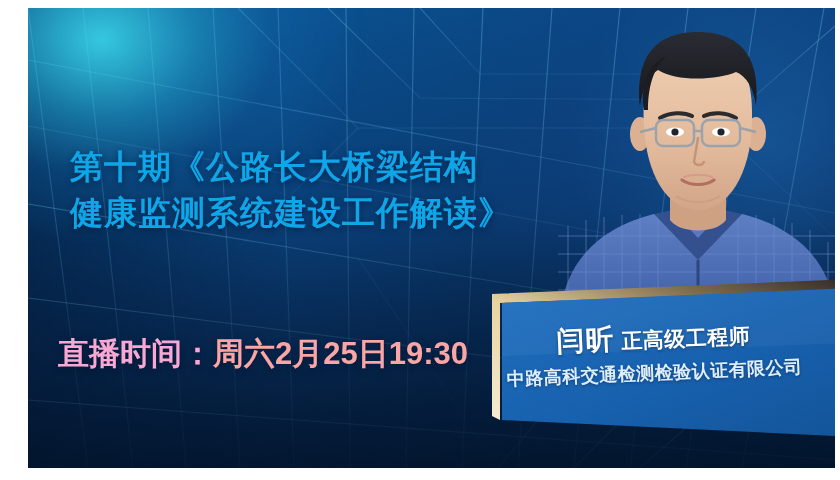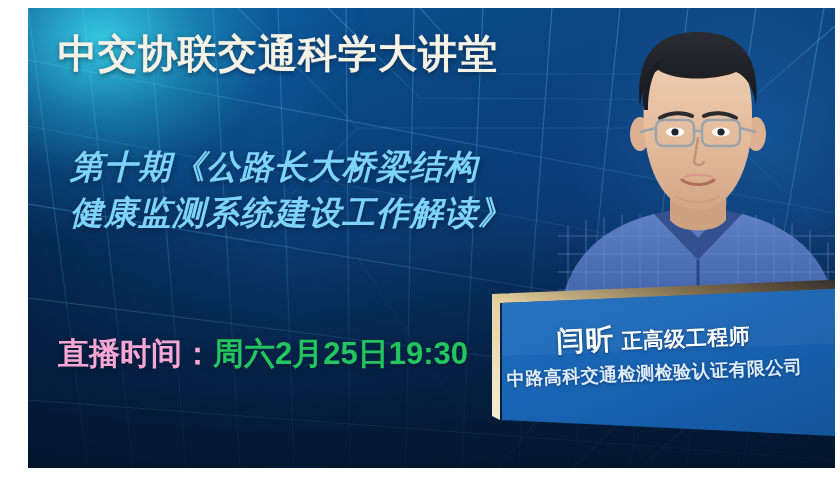--- a/index.html
+++ b/index.html
@@ -59,39 +59,38 @@
     color:#f7f2e6;
     letter-spacing:1px;
     line-height:1.05;
     text-shadow:0 2px 5px rgba(2,20,48,.55), 0 0 1px rgba(255,255,255,.5);
     white-space:nowrap;
   }
   .sub-title{
     position:absolute;
     left:42px; top:136px;
     font-size:33px;
-    font-style:italic;
     font-weight:600;
-    color:#7dd3fc;
+    color:#0ea5e9;
     line-height:1.38;
     letter-spacing:1px;
     text-shadow:0 2px 6px rgba(2,18,44,.6);
     white-space:pre-line;
   }
   .live-time{
     position:absolute;
     left:30px; top:325px;
     font-size:31px;
     font-weight:bold;
     letter-spacing:0px;
     white-space:nowrap;
     text-shadow:0 2px 6px rgba(2,18,44,.65);
   }
   .live-label{color:#f9a8d4;}
-  .live-value{color:#22c55e;text-align:center;}
+  .live-value{color:#fca5a5;text-align:center;}
 
   
   .card-wrap{
     position:absolute;
     left:450px; top:248px; width:400px; height:200px;
   }
   .card-svg{position:absolute; inset:0; width:100%; height:100%;}
   .card-text{
     position:absolute;
     left:0; top:0; width:400px; height:200px;
@@ -249,21 +248,20 @@
         <path d="M150 124 L146 148 C148 152 154 152 156 148" stroke="#c2937a" stroke-width="2.4" fill="none" stroke-linecap="round"></path>
 
         <path d="M134 166 C142 172 158 172 166 166" stroke="#b0705e" stroke-width="3.2" fill="none" stroke-linecap="round"></path>
         <path d="M136 163 C144 160 156 160 164 163" stroke="#d9998a" stroke-width="2" fill="none" stroke-linecap="round"></path>
 
         <path d="M128 182 C140 190 160 190 172 182" stroke="#c69a80" stroke-width="2" fill="none" opacity="0.6"></path>
       </g>
     </svg>
   </div>
 
-  <div class="main-title">中交协联交通科学大讲堂</div>
 
   <div class="sub-title">第十期《公路长大桥梁结构
 健康监测系统建设工作解读》</div>
 
   <div class="live-time">
     <span class="live-label">直播时间：</span><span class="live-value">周六2月25日19:30</span>
   </div>
 
   <div class="card-wrap">
     <svg class="card-svg" viewBox="0 0 400 200" preserveAspectRatio="none">

